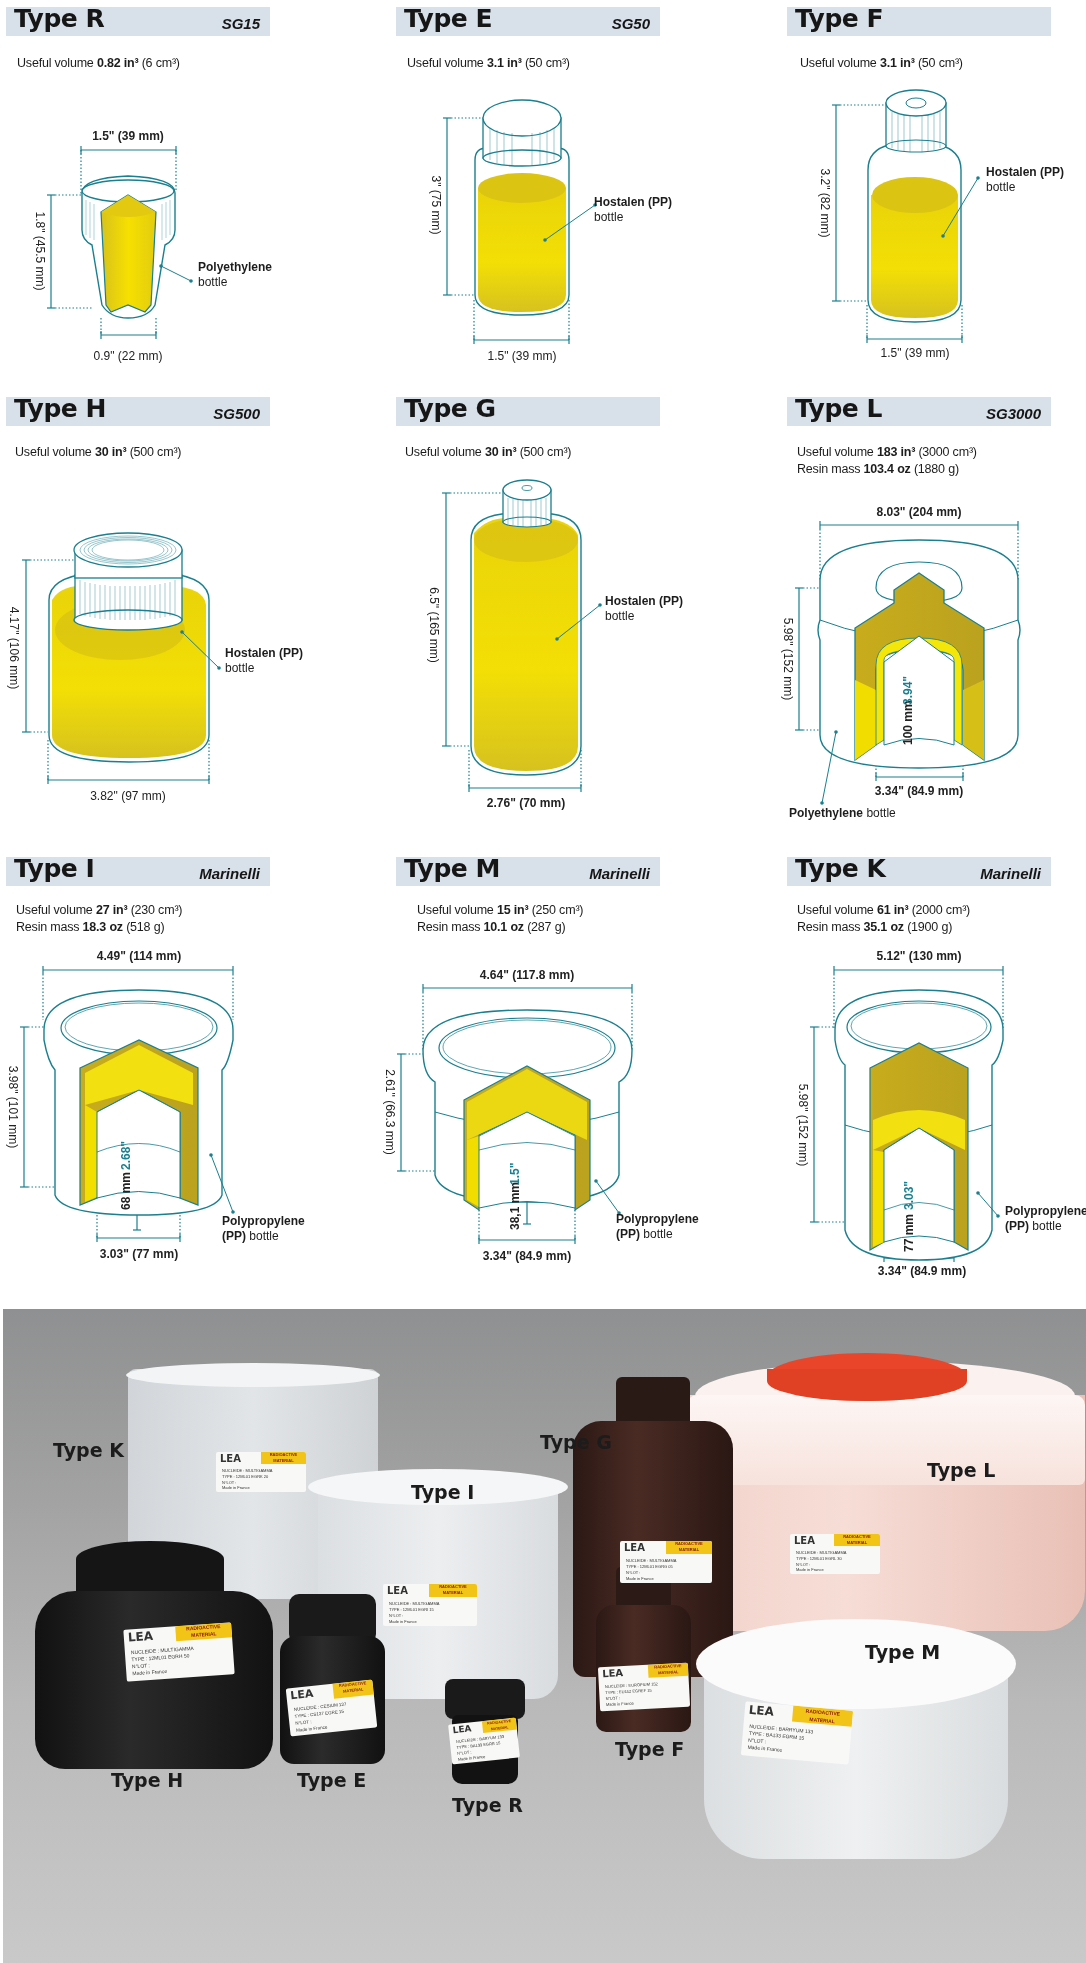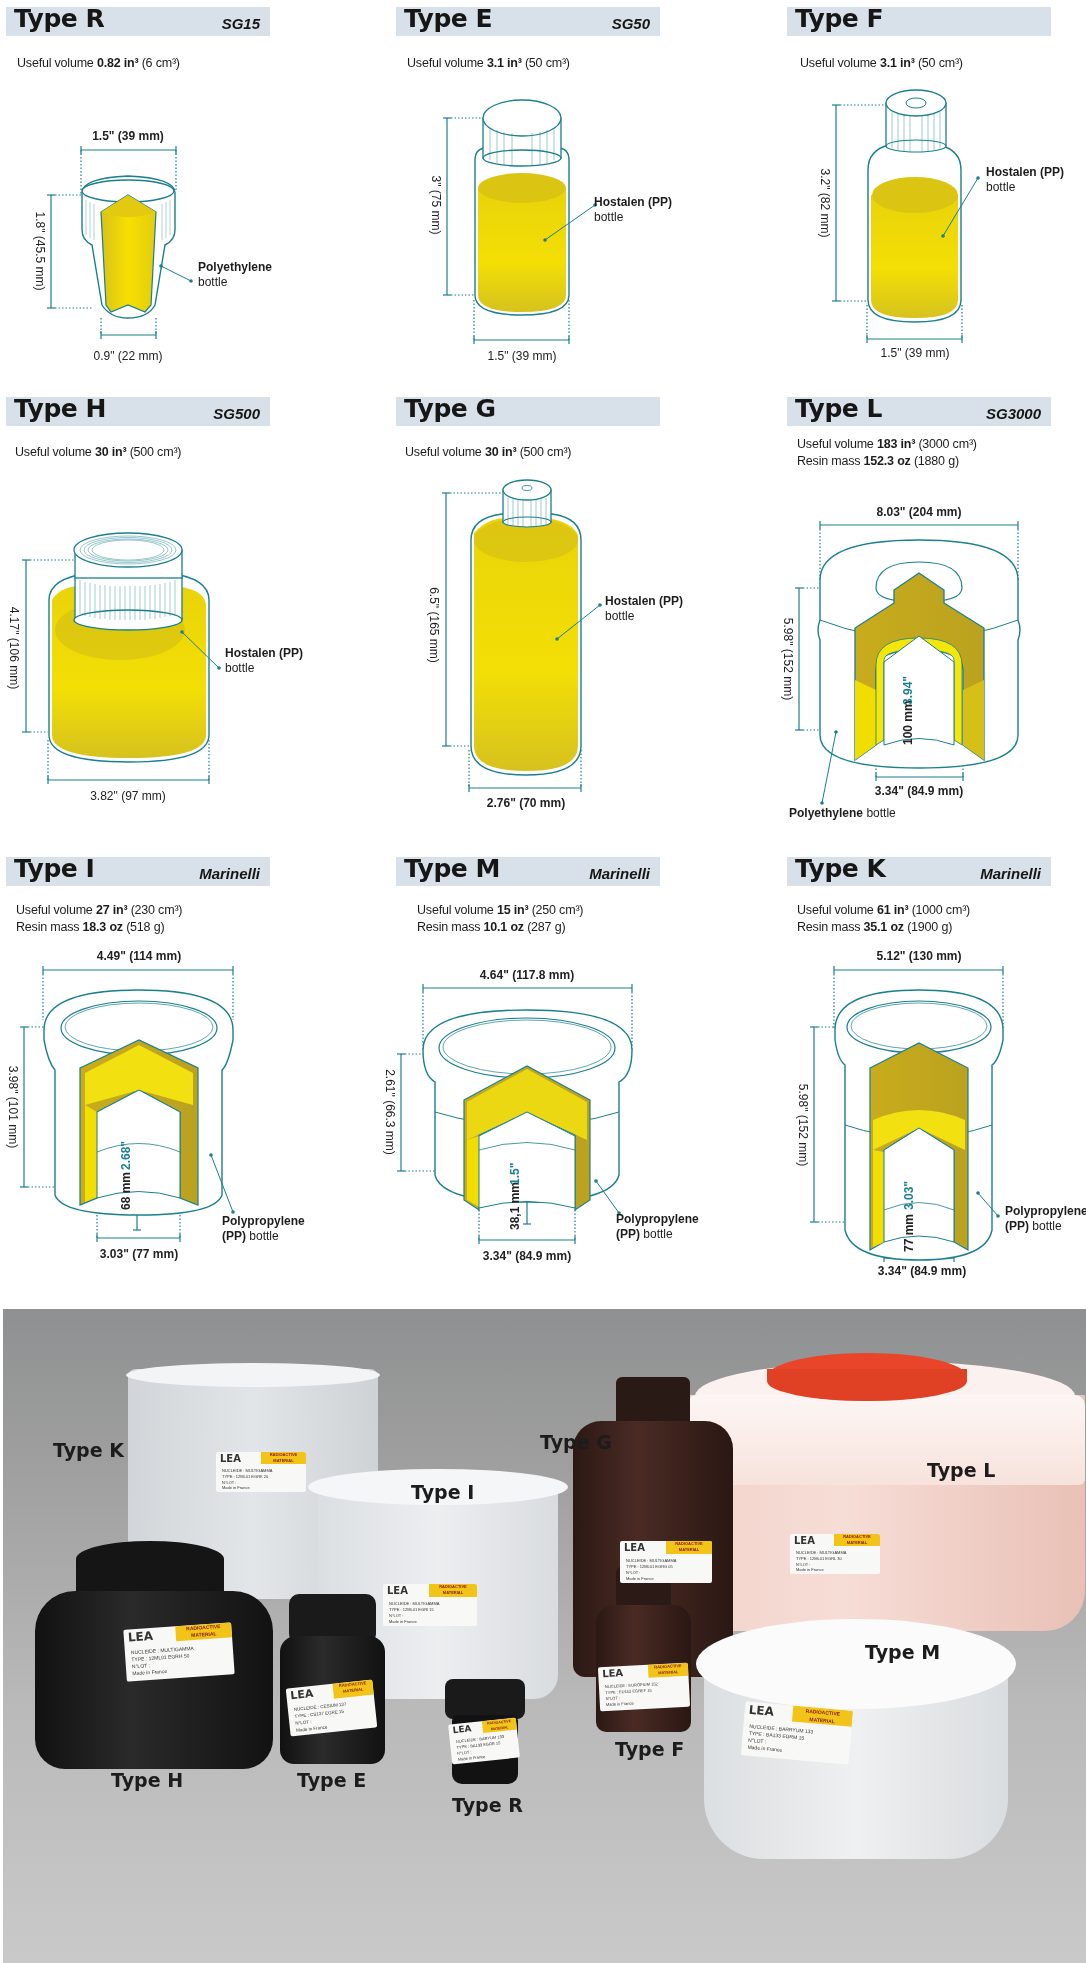--- a/index.html
+++ b/index.html
@@ -310,23 +310,23 @@
   <div class="lbl" style="left:243px;top:204px">
     <b>Hostalen (PP)</b><br><span>bottle</span>
   </div>
 </section>
 
 <section class="cell" style="left:724px;top:390px;height:430px">
   <div class="band" style="left:63px;width:264px">
     <span class="ttl">Type L</span>
     <span class="code">SG3000</span>
   </div>
-  <div class="specs" style="left:73px;top:46px">
+  <div class="specs" style="left:73px;top:54px">
     <span>Useful volume</span> <b>183 in³</b> <span>(3000 cm³)</span><br>
-    <span>Resin mass</span> <b>152.3 oz</b> <span>(1880 g)</span>
+    <span>Resin mass</span> <b>103.4 oz</b> <span>(1880 g)</span>
   </div>
   <svg class="dwg" width="362" height="430" style="top:0">
     <g stroke="#1a7f8e" stroke-width="1.2" fill="none">
       <line x1="96" y1="135" x2="294" y2="135"></line>
         <line x1="96" y1="131" x2="96" y2="139"></line>
         <line x1="294" y1="131" x2="294" y2="139"></line>
       <line x1="96" y1="139" x2="96" y2="190" stroke-dasharray="1.5 2"></line>
         <line x1="294" y1="139" x2="294" y2="190" stroke-dasharray="1.5 2"></line>
       <line x1="75" y1="198" x2="75" y2="340"></line>
         <line x1="71" y1="198" x2="79" y2="198"></line>
@@ -468,21 +468,21 @@
     <b>Polypropylene</b><br><b>(PP)</b> <span>bottle</span>
   </div>
 </section>
 
 <section class="cell" style="left:724px;top:850px;height:410px">
   <div class="band" style="left:63px;width:264px">
     <span class="ttl">Type K</span>
     <span class="code">Marinelli</span>
   </div>
   <div class="specs" style="left:73px;top:52px">
-    <span>Useful volume</span> <b>61 in³</b> <span>(1000 cm³)</span><br>
+    <span>Useful volume</span> <b>61 in³</b> <span>(2000 cm³)</span><br>
     <span>Resin mass</span> <b>35.1 oz</b> <span>(1900 g)</span>
   </div>
   <svg class="dwg" width="362" height="410" style="top:0">
     <g stroke="#1a7f8e" stroke-width="1.2" fill="none">
       <line x1="110" y1="120" x2="279" y2="120"></line>
         <line x1="110" y1="116" x2="110" y2="124"></line>
         <line x1="279" y1="116" x2="279" y2="124"></line>
       <line x1="110" y1="124" x2="110" y2="180" stroke-dasharray="1.5 2"></line>
         <line x1="279" y1="124" x2="279" y2="180" stroke-dasharray="1.5 2"></line>
       <line x1="90" y1="177" x2="90" y2="372"></line>

